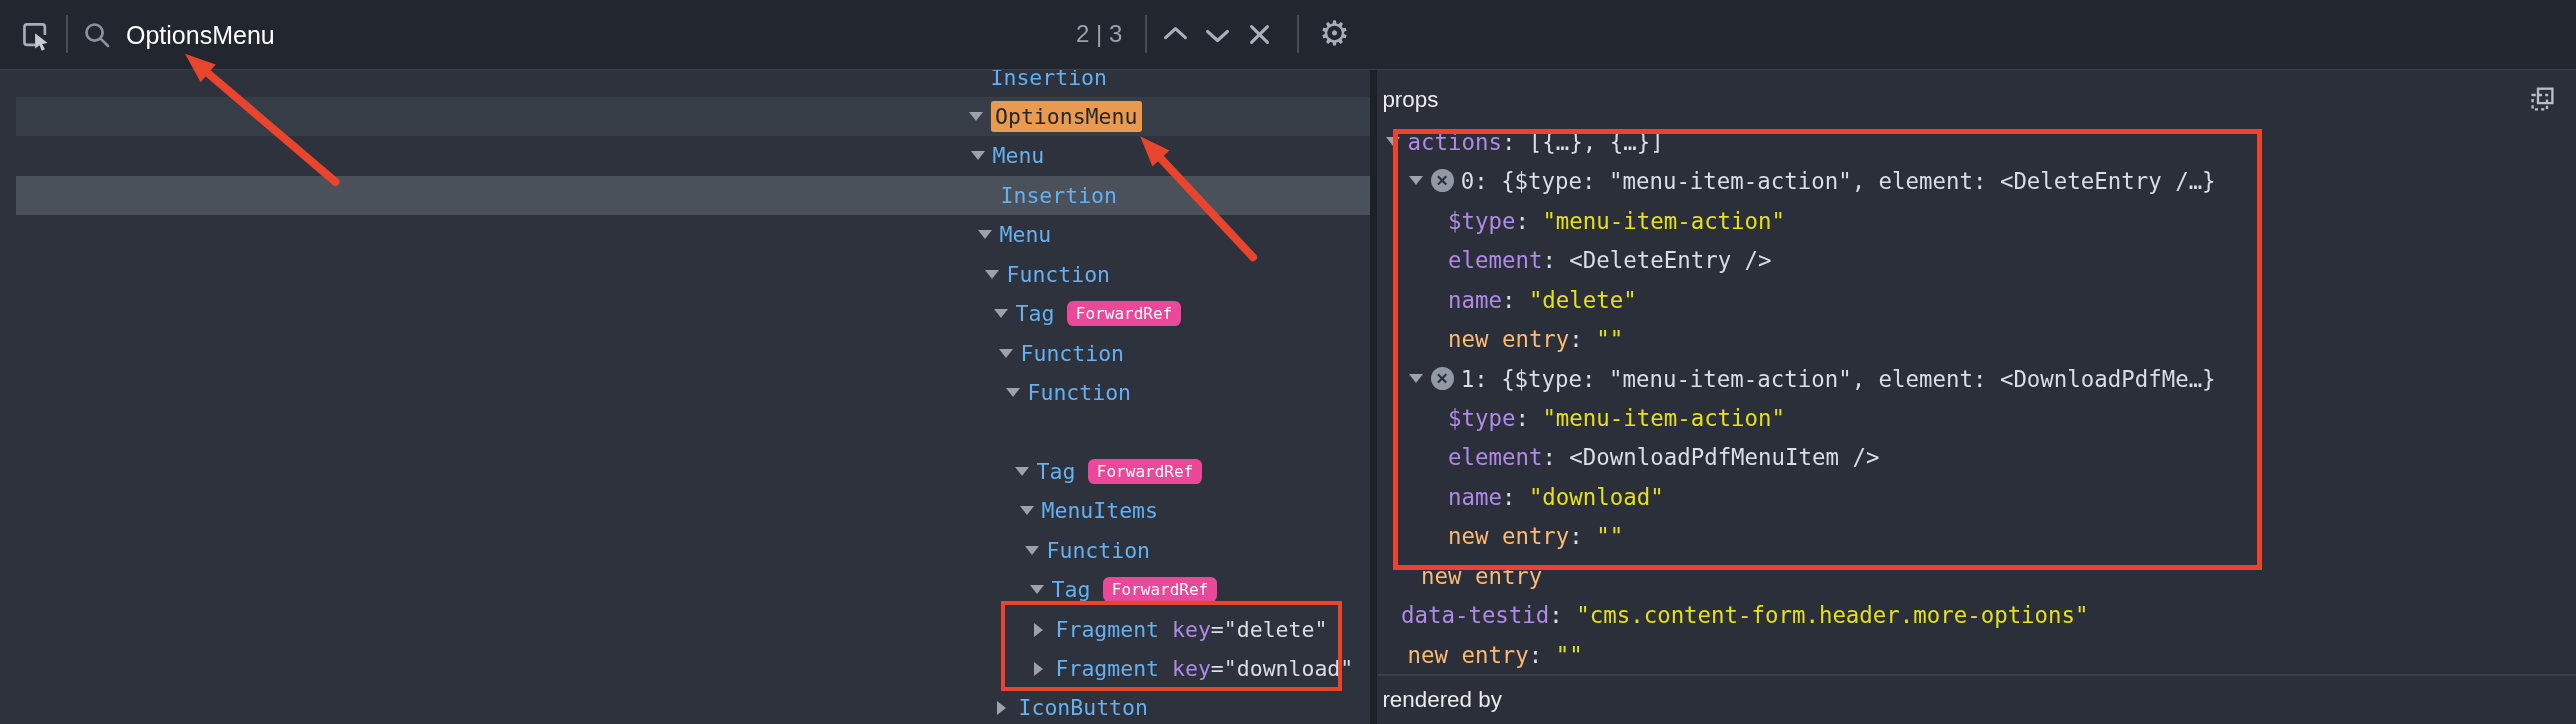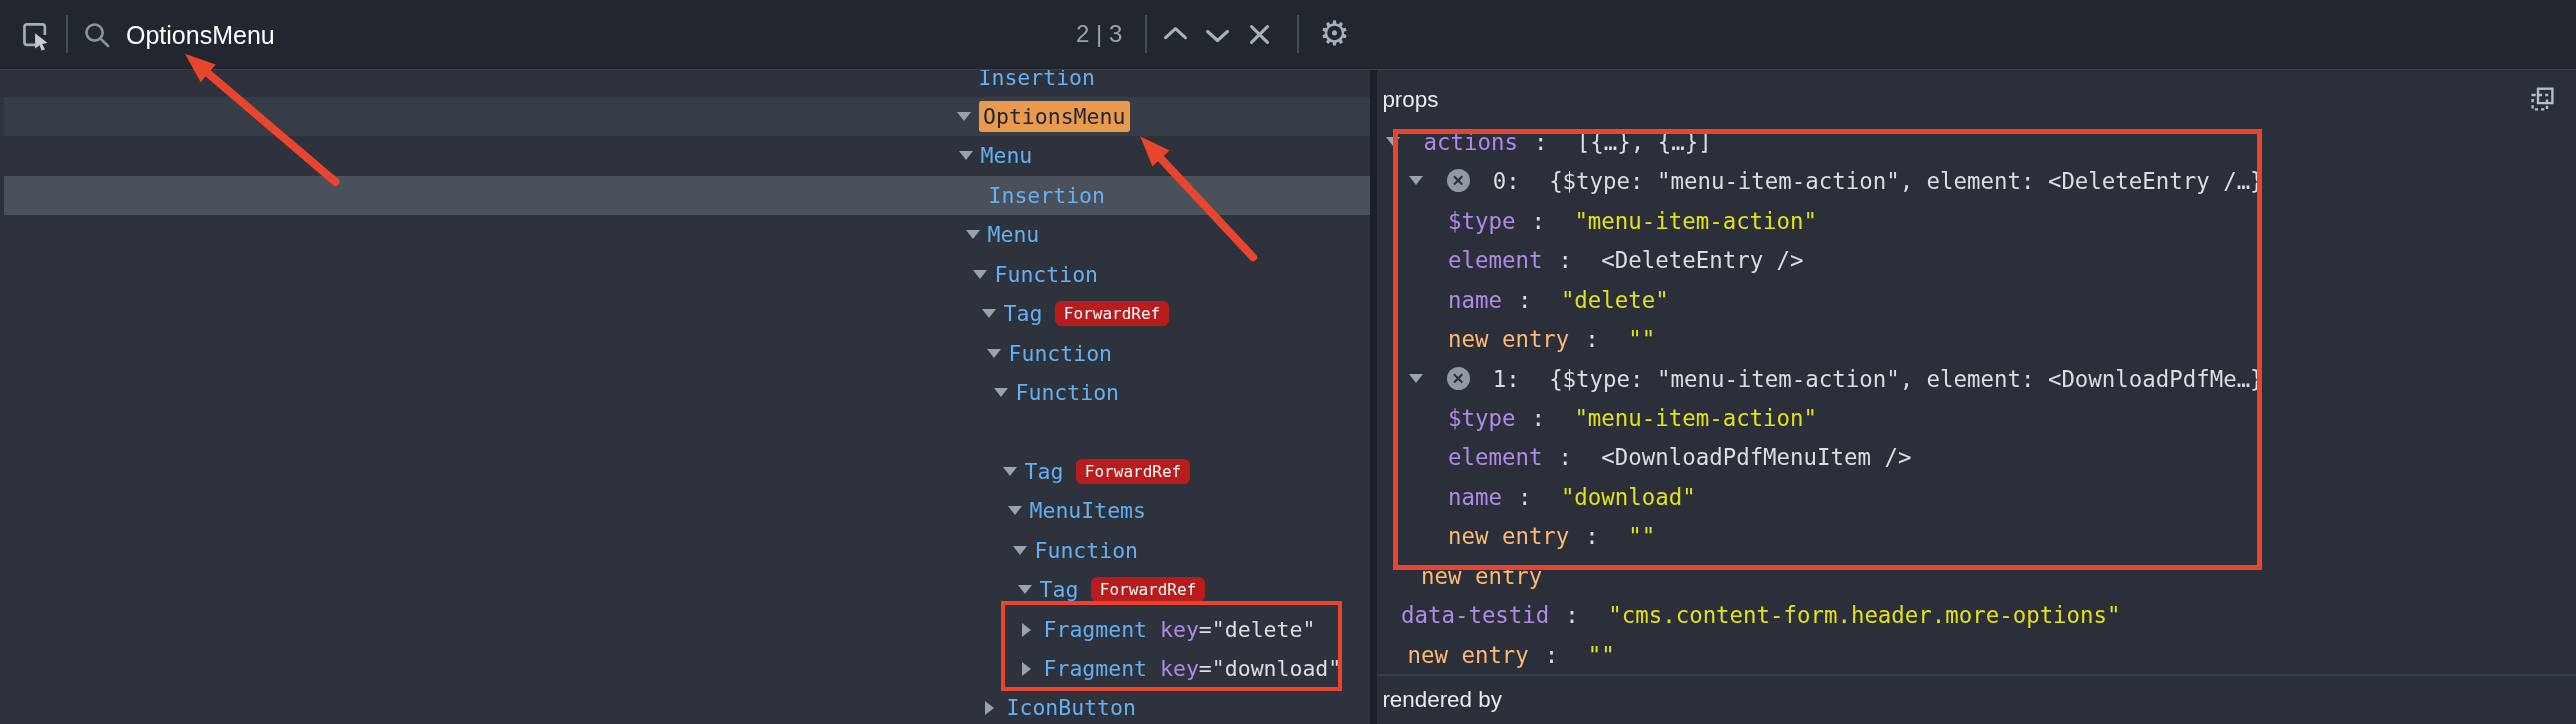--- a/index.html
+++ b/index.html
@@ -11,45 +11,45 @@
           border-bottom:1.8px solid #3a404a;box-sizing:border-box;z-index:3;}
   .vsep{position:absolute;top:15.2px;width:1.8px;height:38px;background:#474d57;}
   .icon{position:absolute;color:#a7adb9;}
   .search-input{position:absolute;left:124px;top:12.5px;width:771px;height:43px;background:transparent;
           border:none;outline:none;color:#ffffff;font-size:25px;font-family:"Liberation Sans",sans-serif;}
   .count{position:absolute;left:1076px;top:0;height:68px;line-height:68px;color:#9aa1ac;font-size:24px;}
   .gear{position:absolute;left:1314px;top:0;width:41px;height:68px;line-height:66px;text-align:center;
         font-size:34px;color:#a7adb9;cursor:pointer;}
 
   
-  .tree{position:absolute;left:4px;top:70px;width:1370px;height:654px;background:#2d323c;overflow:hidden;z-index:1;}
+  .tree{position:absolute;left:16px;top:70px;width:1370px;height:654px;background:#2d323c;overflow:hidden;z-index:1;}
   .trow{position:absolute;left:0;width:100%;height:39px;display:flex;align-items:center;
         font-family:"DejaVu Sans Mono",monospace;font-size:21.5px;white-space:pre;box-sizing:border-box;cursor:pointer;}
   .trow.bg-match{background:#363d47;}
   .trow.bg-selected{background:#4b515b;}
   .exp{width:21.5px;flex:none;display:flex;align-items:center;justify-content:flex-start;}
   .tri-o{width:0;height:0;border-left:7.2px solid transparent;border-right:7.2px solid transparent;border-top:9px solid #9ba1ad;}
   .tri-c{width:0;height:0;border-top:7.2px solid transparent;border-bottom:7.2px solid transparent;border-left:9px solid #9ba1ad;}
   .cn{color:#64b0f0;} .ck{color:#b08ae6;} .cp{color:#d9dde4;} .cs{color:#e4e118;} .cd{color:#fdba74;}
   .match{background:#ea9a4e;color:#23272e;padding:2.7px 4.5px;border-radius:2.7px;}
-  .badge{background:#b91c1c;color:#ffffff;font-size:16px;padding:2.7px 9px;border-radius:6.3px;margin-left:12.5px;
+  .badge{background:#ec4899;color:#ffffff;font-size:16px;padding:2.7px 9px;border-radius:6.3px;margin-left:12.5px;
          font-family:"DejaVu Sans Mono",monospace;}
 
   
   .divv{position:absolute;left:1370px;top:0;width:7.2px;height:724px;background:#1c2028;z-index:2;}
 
   
   .insp{position:absolute;left:1377px;top:0;width:1199px;height:724px;background:#2a2f39;z-index:1;}
   .insp-h{position:absolute;left:0;top:0;width:100%;height:70px;border-bottom:1.8px solid #3a404a;box-sizing:border-box;}
   .insp-title{position:absolute;left:47px;top:0;height:68px;line-height:68px;color:#e0474c;font-size:27px;}
   .warn{position:absolute;left:12.5px;top:19px;}
   .props-label{position:absolute;left:5.4px;top:82px;height:36px;line-height:36px;color:#e9ebee;font-size:22.4px;}
   .copy-ic{position:absolute;right:20px;top:86px;}
   .prow{position:absolute;left:0;width:100%;height:39px;display:flex;align-items:center;
-        font-family:"DejaVu Sans Mono",monospace;font-size:22.4px;white-space:pre;box-sizing:border-box;gap:16px;}
+        font-family:"DejaVu Sans Mono",monospace;font-size:22.4px;white-space:pre;box-sizing:border-box;}
   .rm{width:23px;height:23px;flex:none;border-radius:50%;background:#9299a4;color:#2a2f39;margin-right:7.2px;
       display:flex;align-items:center;justify-content:center;font-size:15.2px;font-weight:bold;
       font-family:"Liberation Sans",sans-serif;cursor:pointer;}
   .hdiv{position:absolute;left:0;top:674px;width:100%;height:1.8px;background:#3a404a;}
   .rendered{position:absolute;left:5.4px;top:678px;height:43px;line-height:43px;color:#e9ebee;font-size:22.4px;}
 
   
   .abox{position:absolute;border-style:solid;border-color:#e8442e;box-sizing:border-box;pointer-events:none;z-index:9;}
   .anno{position:absolute;left:0;top:0;pointer-events:none;z-index:10;}
 </style>

